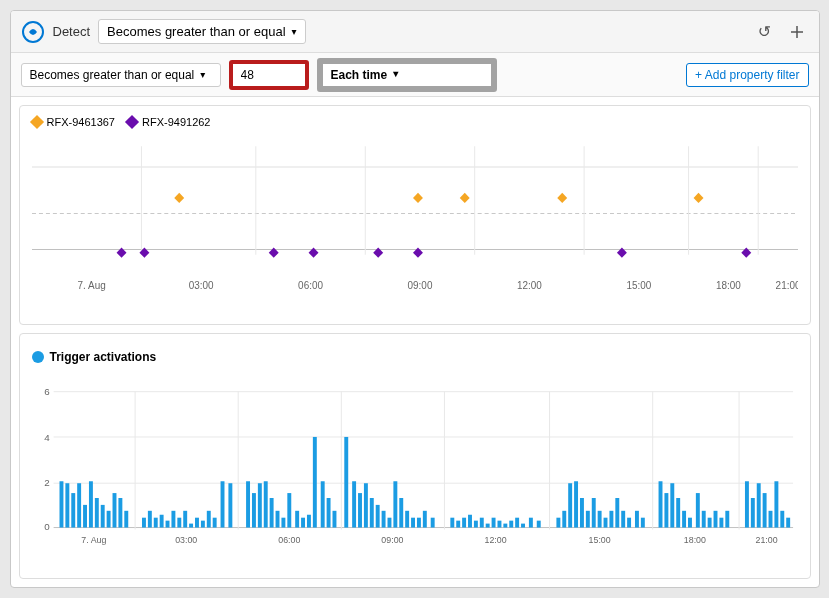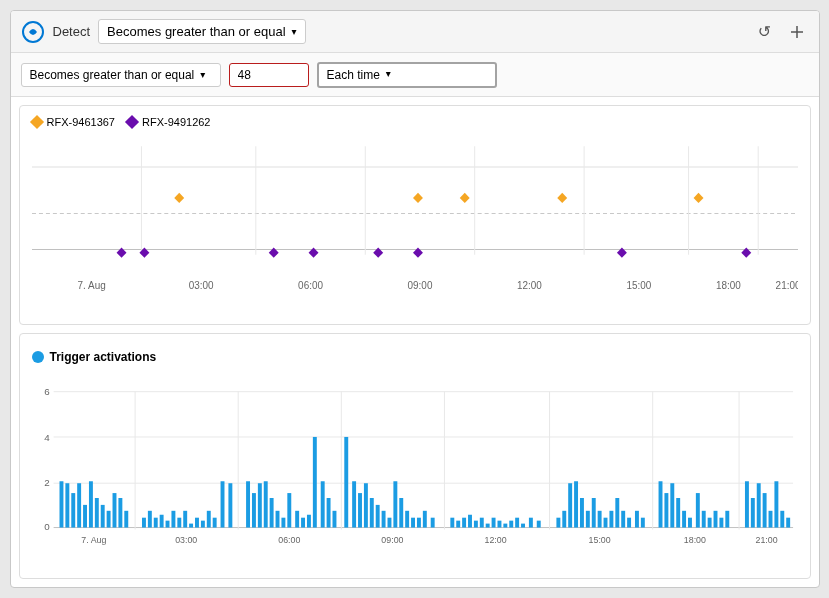--- a/index.html
+++ b/index.html
@@ -86,37 +86,38 @@
       background: #fff;
       border: 1px solid #ccc;
       border-radius: 3px;
       padding: 4px 8px;
       cursor: pointer;
       font-size: 12px;
       gap: 6px;
       min-width: 200px;
     }
     .filter-input {
-      border: 1px solid #b91c1c;
+      border: 4px solid #b91c1c;
       border-radius: 3px;
       padding: 4px 8px;
       font-size: 12px;
       width: 80px;
     }
     .each-time-dropdown {
       display: flex;
       align-items: flex-start;
       background: #fff;
-      border: 2px solid #a3a3a3;
+      border: 6px solid #a3a3a3;
       border-radius: 3px;
       padding: 4px 8px;
       cursor: pointer;
       font-size: 12px;
       gap: 6px;
       min-width: 180px;
+      font-weight: bold;
     }
     .filter-spacer { flex: 1; }
     .add-filter-btn {
       display: flex;
       align-items: center;
       gap: 4px;
       cursor: pointer;
       font-size: 12px;
       color: #0078d4;
       padding: 4px 8px;
@@ -226,20 +227,23 @@
     <div class="filter-dropdown">
       <span>Becomes greater than or equal</span>
       <span class="chevron">▾</span>
     </div>
     <input class="filter-input" type="text" value="48" style="">
     <div class="each-time-dropdown">
       <span>Each time</span>
       <span class="chevron">▾</span>
     </div>
     <div class="filter-spacer"></div>
+    <button class="add-filter-btn">
+      <span>+ Add property filter</span>
+    </button>
   </div>
 
   <div class="charts-area">
 
     <div class="scatter-chart">
       <div class="chart-legend">
         <div class="legend-item">
           <div class="legend-dot-orange"></div>
           <span>RFX-9461367</span>
         </div>

